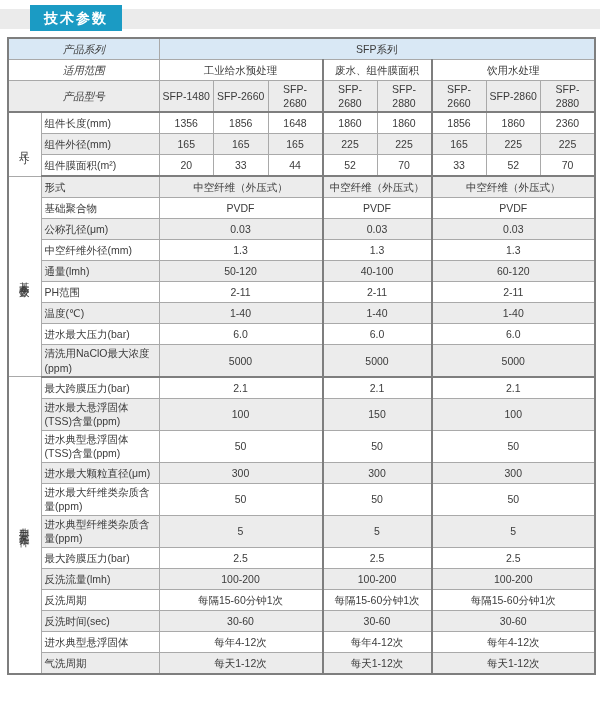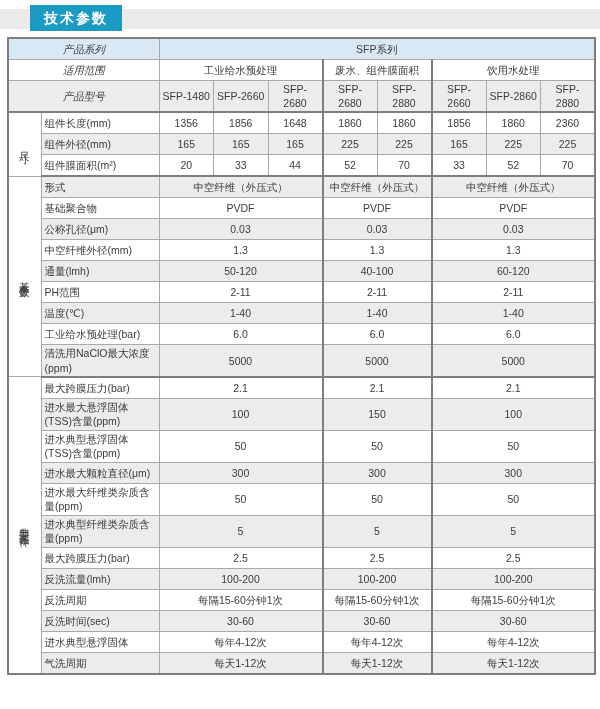--- a/index.html
+++ b/index.html
@@ -162,21 +162,21 @@
         <td colspan="2" class="gsep">2-11</td>
         <td colspan="3">2-11</td>
       </tr>
       <tr>
         <td class="lab">温度(℃)</td>
         <td colspan="3" class="gsep">1-40</td>
         <td colspan="2" class="gsep">1-40</td>
         <td colspan="3">1-40</td>
       </tr>
       <tr>
-        <td class="lab">工业给水预处理(bar)</td>
+        <td class="lab">进水最大压力(bar)</td>
         <td colspan="3" class="gsep">6.0</td>
         <td colspan="2" class="gsep">6.0</td>
         <td colspan="3">6.0</td>
       </tr>
       <tr class="tall sec-end">
         <td class="lab">清洗用NaClO最大浓度(ppm)</td>
         <td colspan="3" class="gsep">5000</td>
         <td colspan="2" class="gsep">5000</td>
         <td colspan="3">5000</td>
       </tr>

